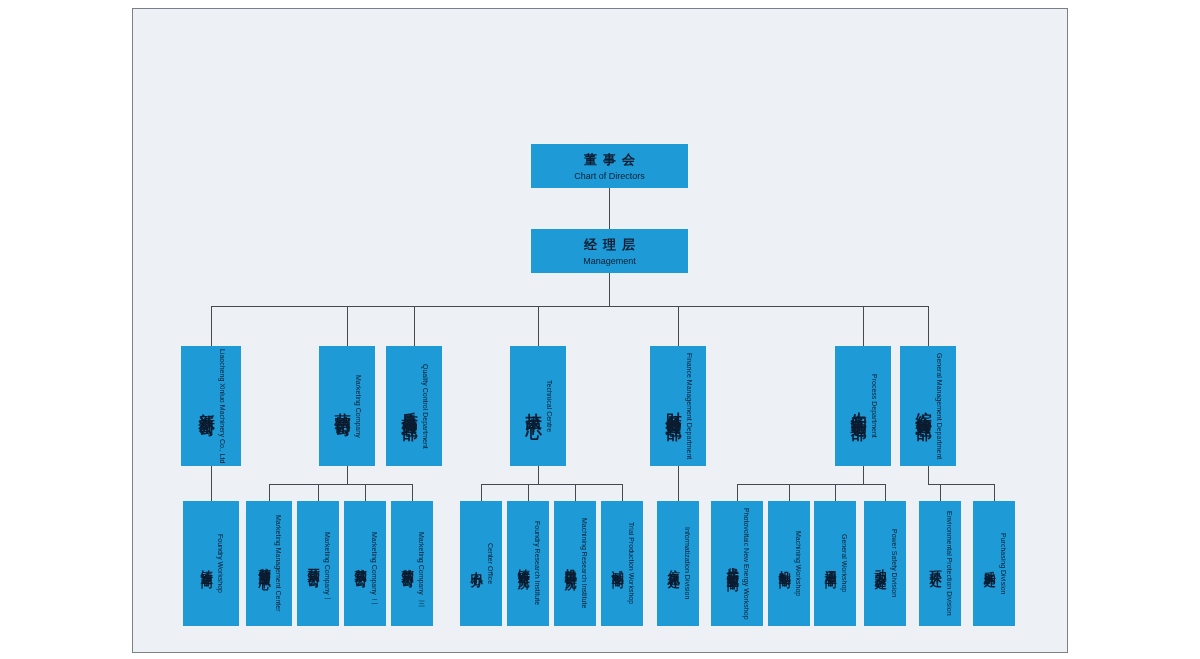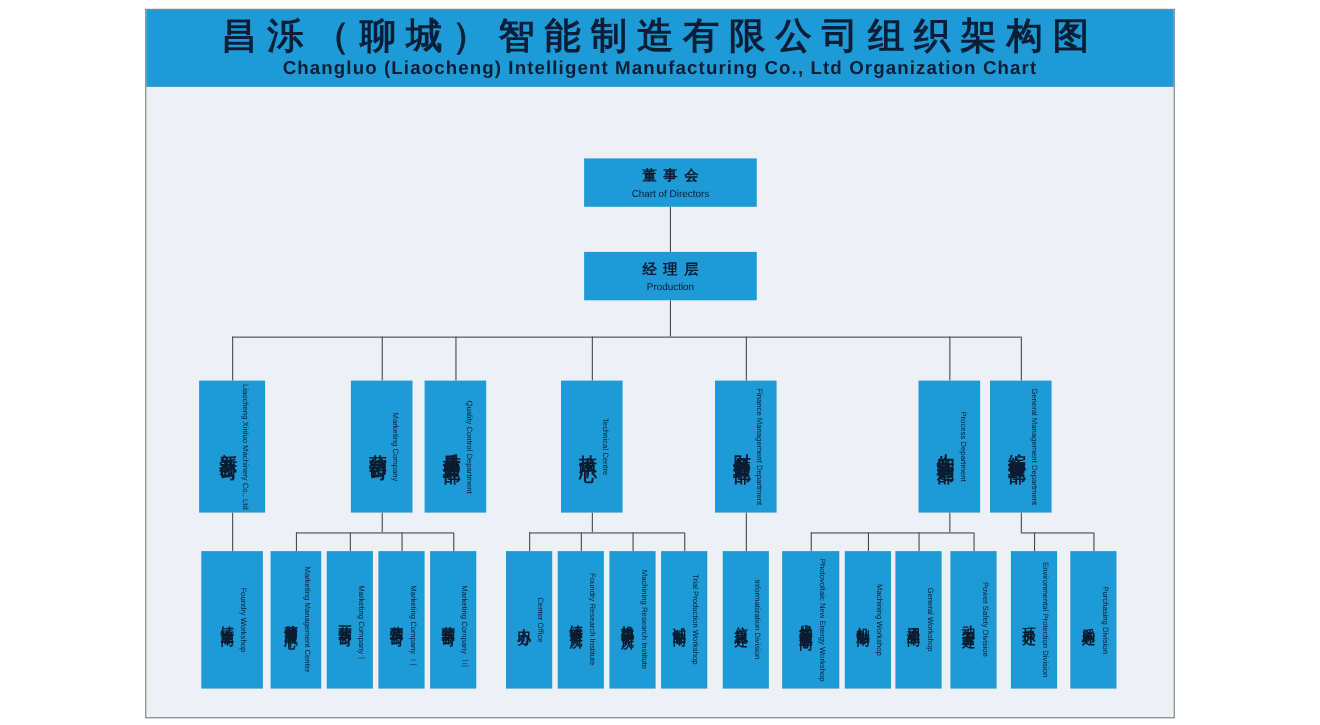--- a/index.html
+++ b/index.html
@@ -27,24 +27,20 @@
   .lv3 { top:492px; height:125px; }
   .lv3 .zh { font-size:12px; letter-spacing:2px; }
   .line { position:absolute; background:#454a52; }
 </style>
 </head>
 <body>
 
 <div class="page">
   <div class="content">
 
-    <div class="header">
-      <div class="title-zh">昌泺（聊城）智能制造有限公司组织架构图</div>
-      <div class="title-en">Changluo (Liaocheng) Intelligent Manufacturing Co., Ltd Organization Chart</div>
-    </div>
 
     <div class="line" style="left:476px;top:179px;width:1px;height:41px;"></div>
     <div class="line" style="left:476px;top:264px;width:1px;height:33px;"></div>
     <div class="line" style="left:78px;top:297px;width:717px;height:1px;"></div>
     <div class="line" style="left:78px;top:297px;width:1px;height:40px;"></div>
     <div class="line" style="left:214px;top:297px;width:1px;height:40px;"></div>
     <div class="line" style="left:281px;top:297px;width:1px;height:40px;"></div>
     <div class="line" style="left:405px;top:297px;width:1px;height:40px;"></div>
     <div class="line" style="left:545px;top:297px;width:1px;height:40px;"></div>
     <div class="line" style="left:730px;top:297px;width:1px;height:40px;"></div>
@@ -79,21 +75,21 @@
     <div class="line" style="left:795px;top:475px;width:66px;height:1px;"></div>
     <div class="line" style="left:807px;top:475px;width:1px;height:17px;"></div>
     <div class="line" style="left:861px;top:475px;width:1px;height:17px;"></div>
 
     <div class="box hbox" style="left:398px;top:135px;width:157px;height:44px;">
       <div class="zh">董事会</div>
       <div class="en">Chart of Directors</div>
     </div>
     <div class="box hbox" style="left:398px;top:220px;width:157px;height:44px;">
       <div class="zh">经理层</div>
-      <div class="en">Production</div>
+      <div class="en">Management</div>
     </div>
 
     <div class="box vbox lv2" style="left:48px;width:60px;">
       <div class="zh">新泺公司</div>
       <div class="en">Liaocheng Xinluo Machinery Co., Ltd</div>
     </div>
     <div class="box vbox lv2" style="left:186px;width:56px;">
       <div class="zh">营销公司</div>
       <div class="en">Marketing Company</div>
     </div>

